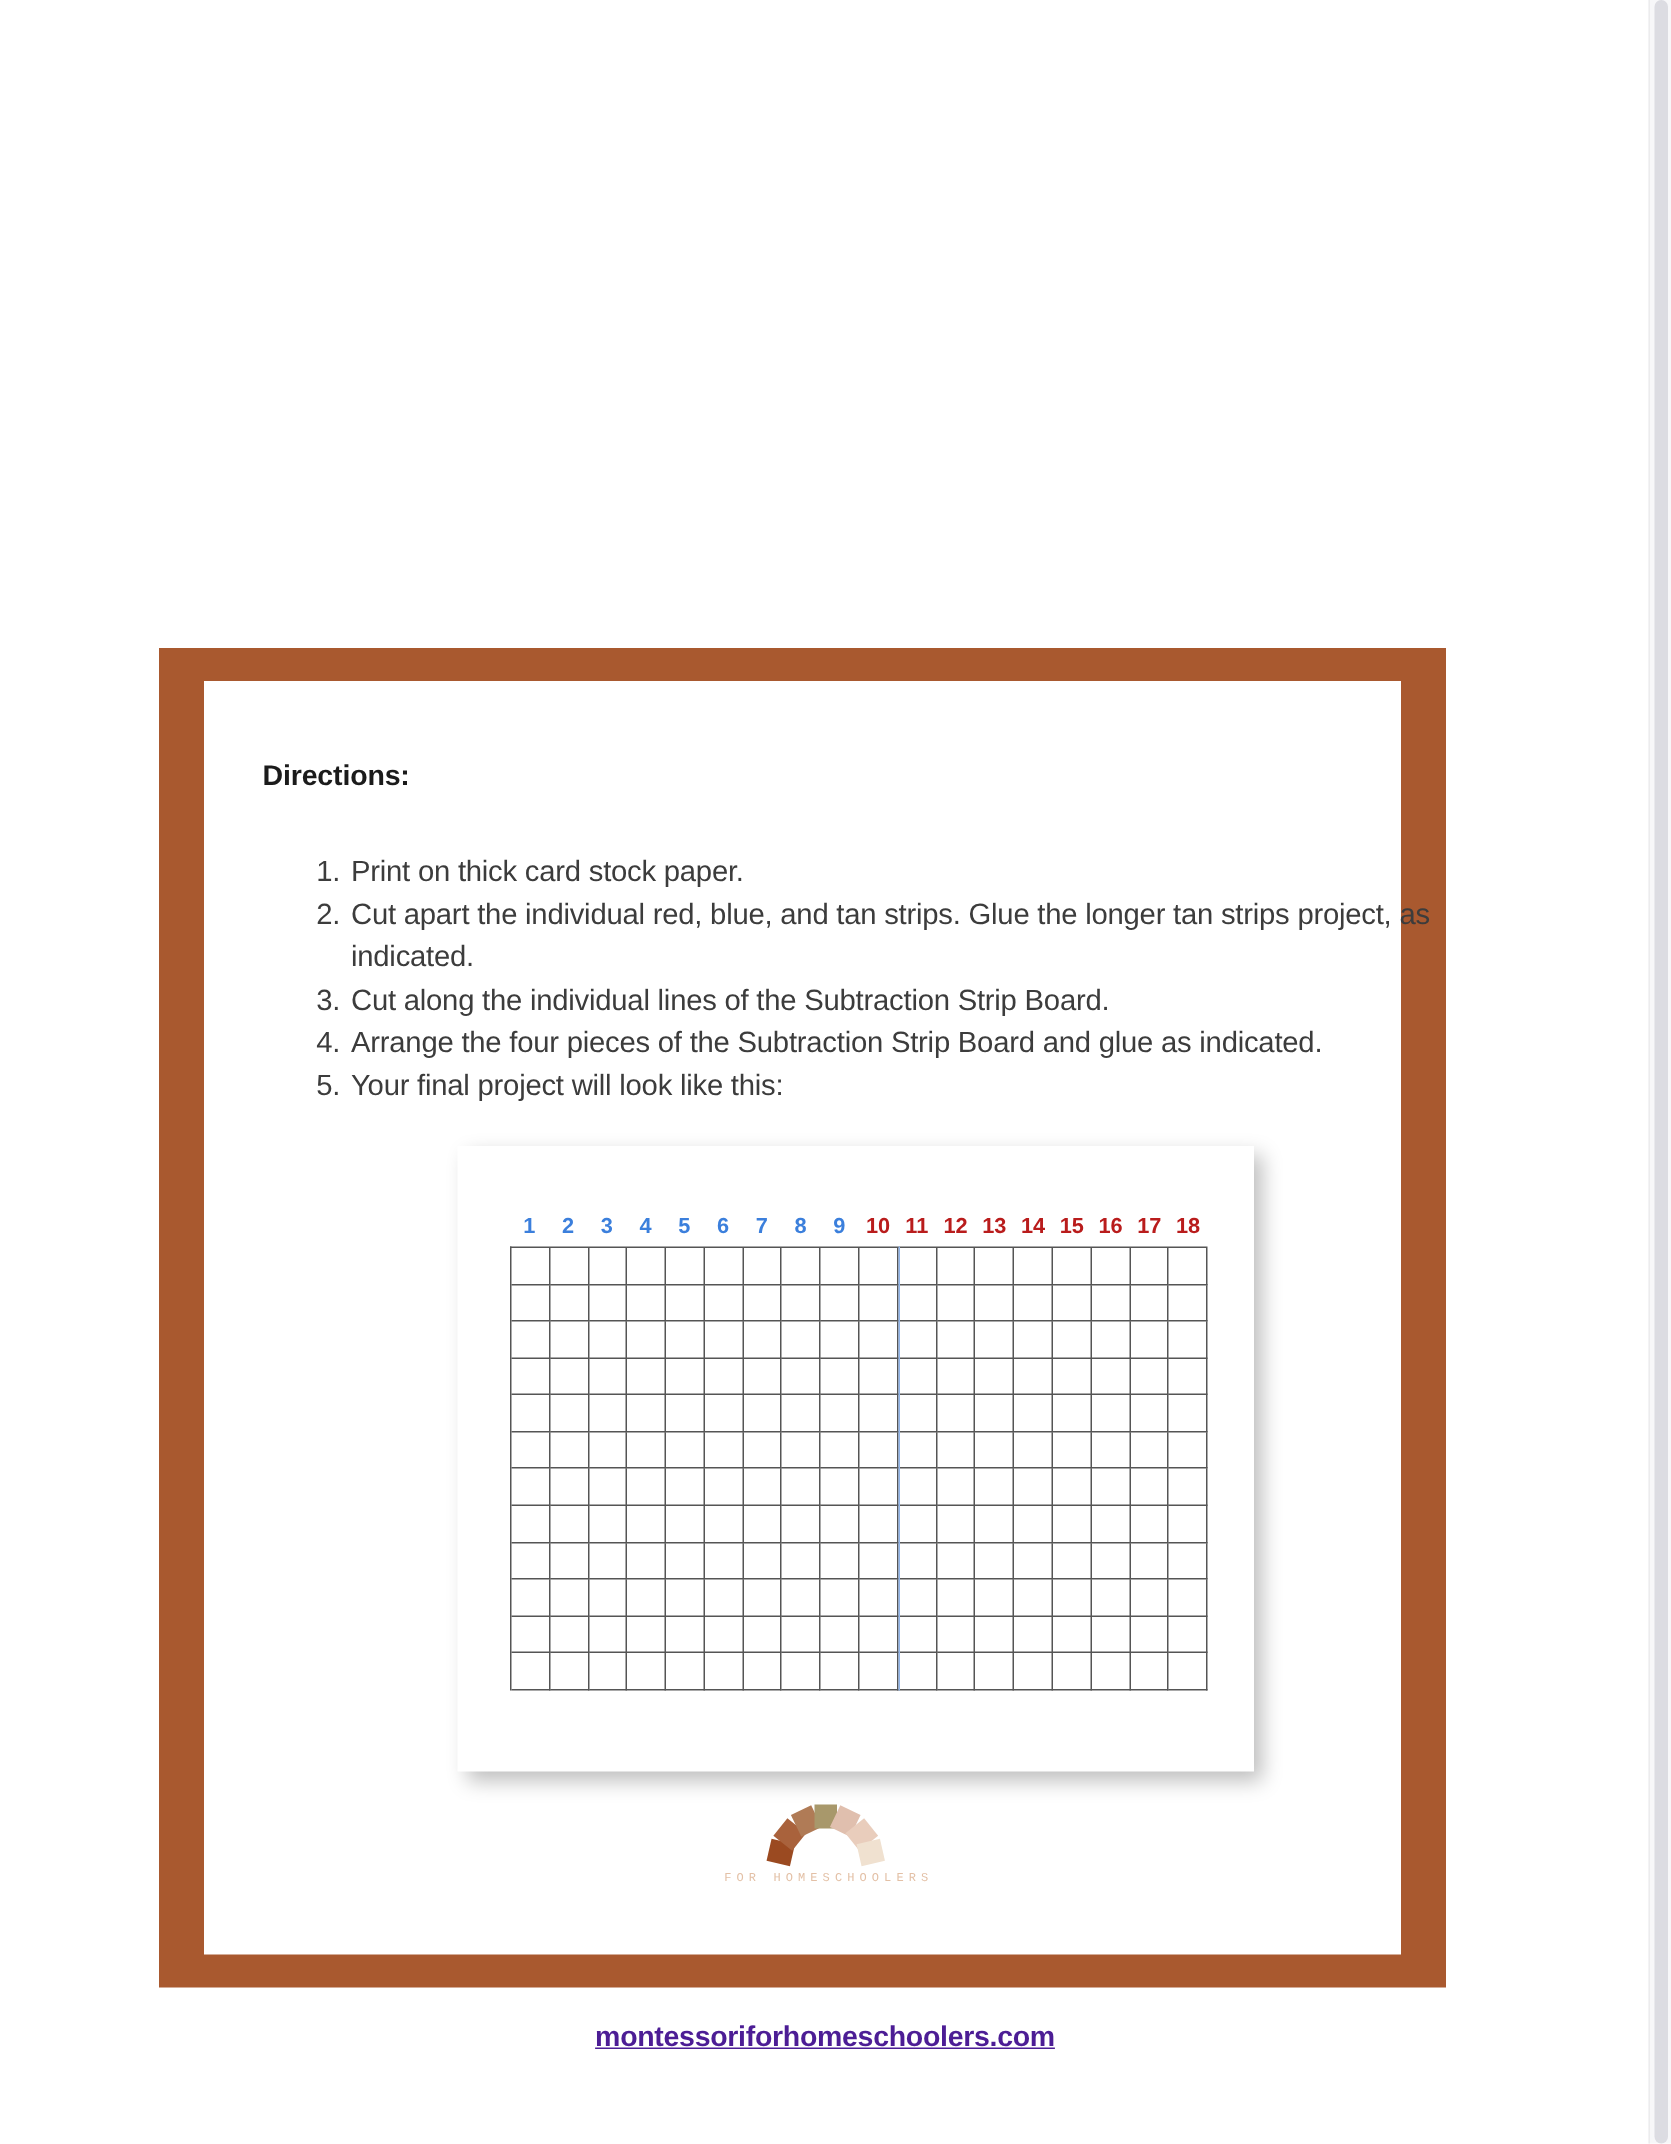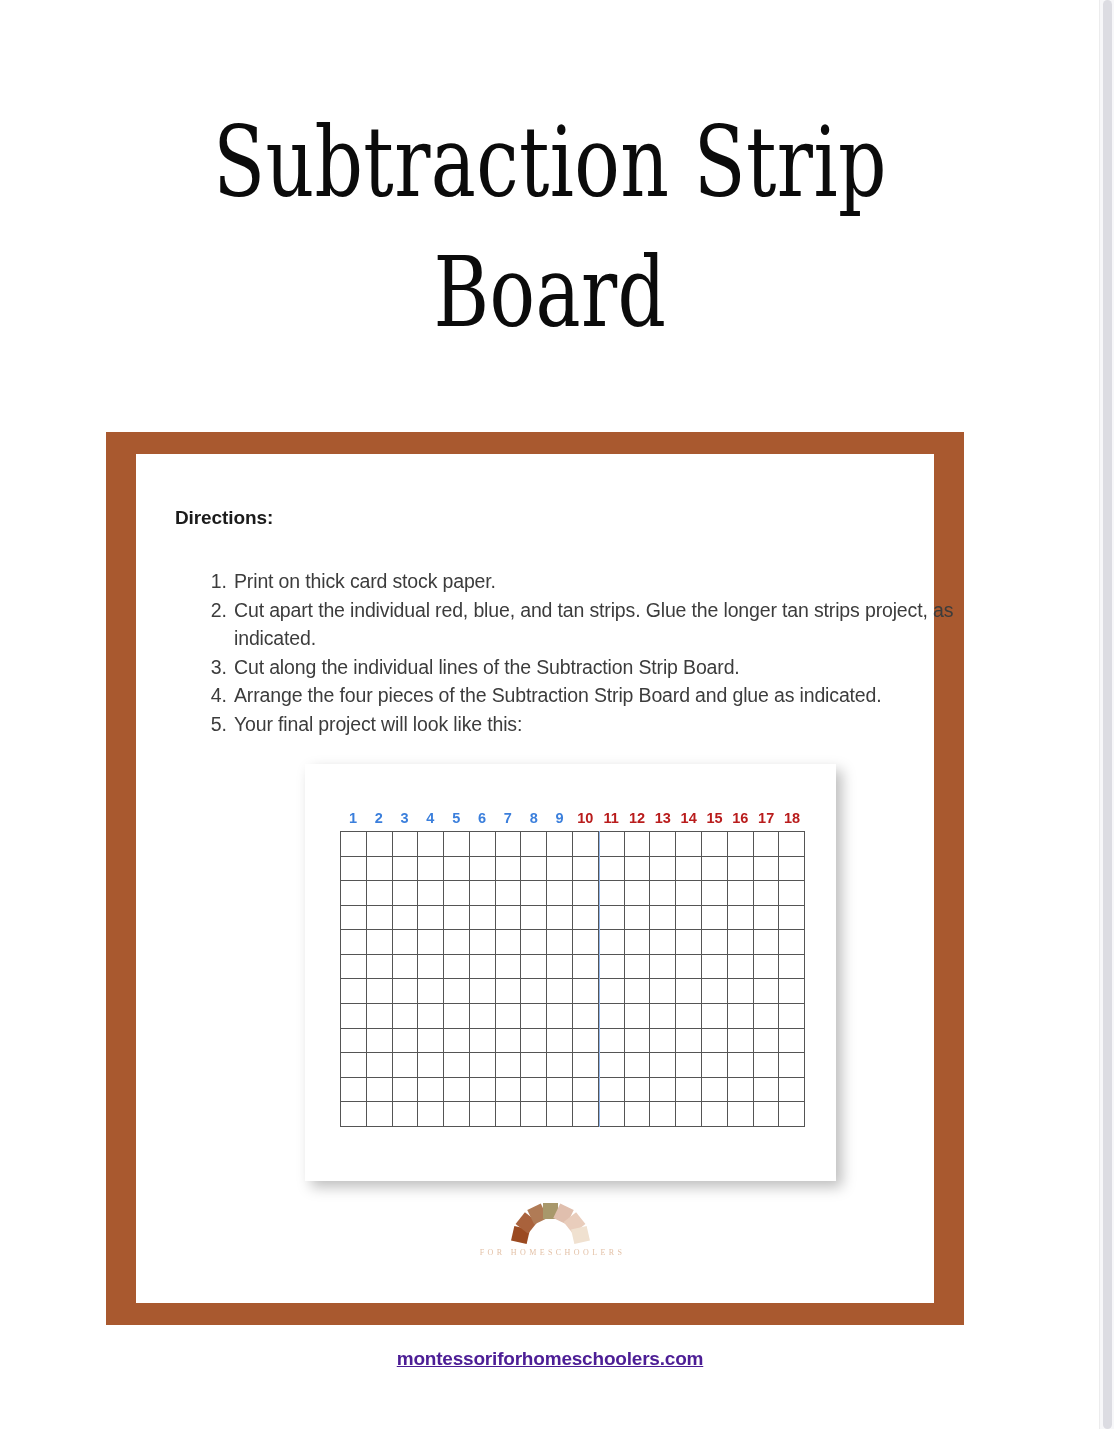--- a/index.html
+++ b/index.html
@@ -198,21 +198,21 @@
     letter-spacing: 5px;
     color: #e7c3a4;
     font-family: "Liberation Sans", sans-serif;
     line-height: 22px;
     padding-left: 5px;
   }
   #logo-tagline {
     font-size: 8px;
     letter-spacing: 3.4px;
     color: #e3c0a6;
-    font-family: Liberation Serif, serif;
+    font-family: Liberation Mono, monospace;
     line-height: 14px;
     padding-left: 4px;
   }
 
   
   #footer-url {
     position: absolute;
     left: 0;
     top: 1348px;
     width: 1100px;
@@ -222,24 +222,20 @@
     color: #4c1d95;
     text-decoration: underline;
     letter-spacing: -0.2px;
   }
 </style>
 </head>
 <body>
 
 <div id="page">
 
-  <div id="title-block">
-    <div class="title-line">Subtraction Strip</div>
-    <div class="title-line">Board</div>
-  </div>
 
   <div id="frame">
     <div id="frame-inner">
 
       <div id="directions-heading">Directions:</div>
 
       <ol id="directions-list">
         <li>Print on thick card stock paper.</li>
         <li>Cut apart the individual red, blue, and tan strips. Glue the longer tan strips project, as indicated.</li>
         <li>Cut along the individual lines of the Subtraction Strip Board.</li>

